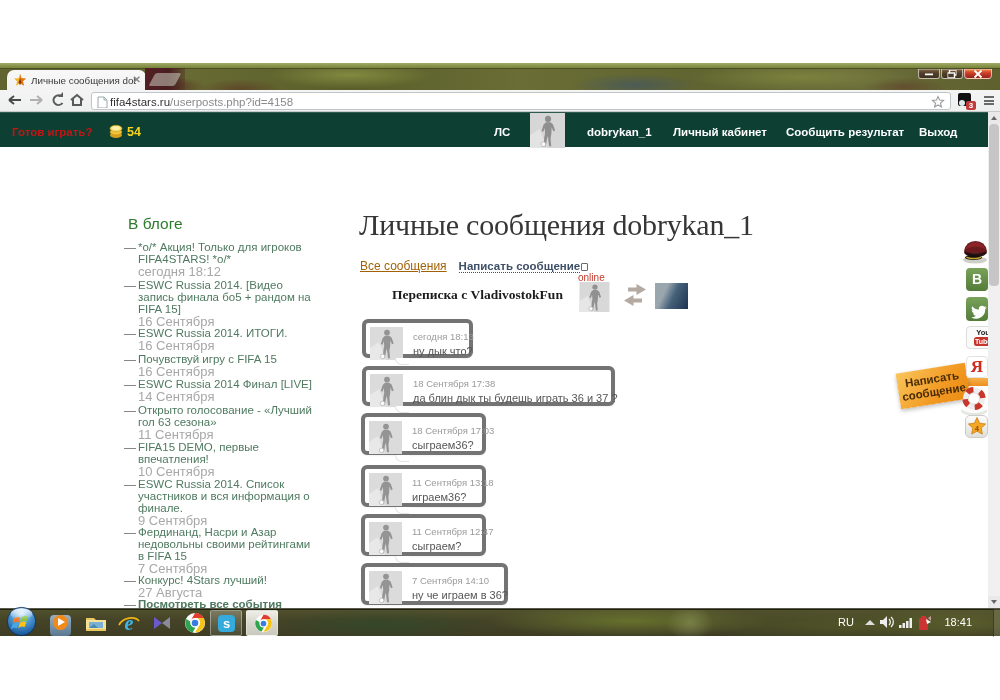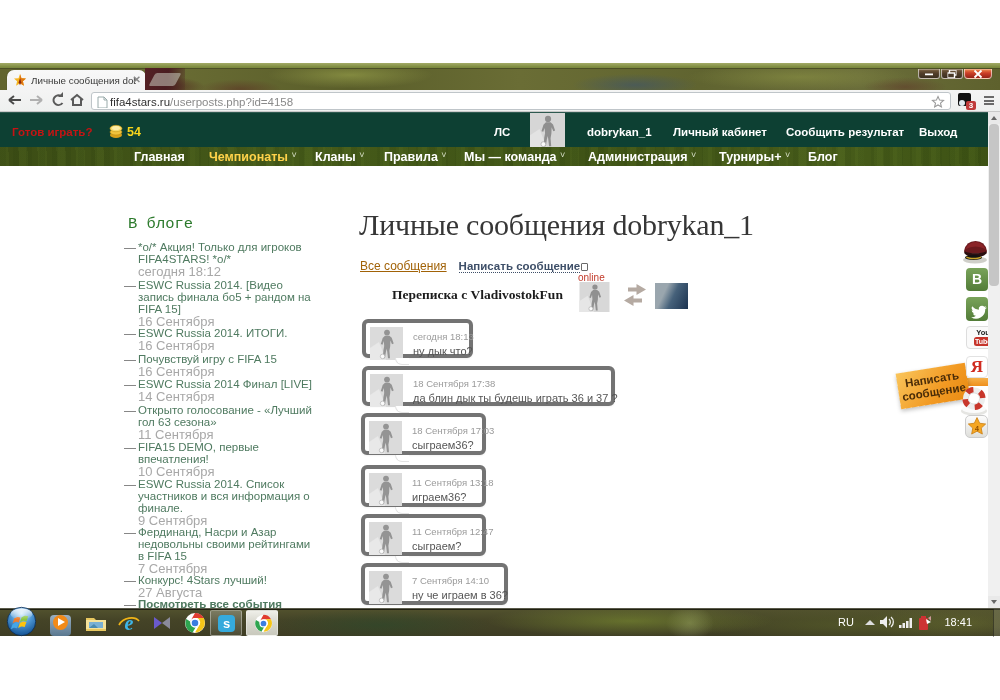--- a/index.html
+++ b/index.html
@@ -74,21 +74,21 @@
 .msg{position:absolute;background:#fff;border:4px solid #737373;border-radius:6px;box-shadow:0 1px 2px rgba(0,0,0,.05)}
 .msg .av{position:absolute;left:4px;top:4px;width:33px;height:33px}
 .msg .d{position:absolute;left:47px;top:8px;font-size:9.5px;color:#9a9a9a;white-space:nowrap}
 .msg .m{position:absolute;left:47px;top:22px;font-size:11px;color:#555;white-space:nowrap}
 .tail{position:absolute;width:14px;height:7px;border-bottom-left-radius:10px;border-left:1px solid #e3e3e3;border-bottom:1px solid #e3e3e3;background:#fff}
 
 .bi{position:absolute;font-size:11.5px;width:230px}
 .bi a{color:#4f7a60;line-height:12px;display:block}
 .bi .dt{color:#a8a8a8;font-size:13px;line-height:12px;margin-top:1px}
 .bi:before{content:"—";position:absolute;left:-14px;top:0;color:#777;font-size:12px}
-#blogtitle{position:absolute;left:128px;top:103px;font-family:Liberation Mono, monospace;color:#2c7a2c;font-size:15.5px}
+#blogtitle{position:absolute;left:128px;top:103px;font-family:Liberation Sans, sans-serif;color:#2c7a2c;font-size:15.5px}
 
 .ric{position:absolute}
 
 #sb{position:absolute;left:988px;top:0;width:12px;height:496px;background:#f0f0f0}
 #sb .up{position:absolute;left:0;top:0;width:12px;height:12px;background:#e9e9e9}
 #sb .dn{position:absolute;left:0;bottom:0;width:12px;height:12px;background:#e9e9e9}
 #sb .th{position:absolute;left:1px;top:12px;width:10px;height:162px;background:#c6c6c6;border-radius:4px}
 .sar{width:0;height:0;border-left:3px solid transparent;border-right:3px solid transparent;position:absolute;left:3px}
 
 #taskbar{left:0;top:608px;width:1000px;height:28px;
@@ -182,30 +182,20 @@
           <path d="M0 21l9-6 7 18H0z" fill="#e3e3e3"></path>
           <circle cx="17" cy="5.6" r="2.9" fill="#8f8f8f"></circle>
           <path d="M15 8.8h4.4l2.3 2 2 5.7-1.7.7-1.6-3.8-.2 5.8-.8 4.5.6 7.6h-2l-.8-6.9-.5-2.7-.8 3.2-1 6.4h-2l.5-8 .8-4.2-.4-5-1.3 3.6-1.7-.6 1.9-6z" fill="#8f8f8f"></path>
           <circle cx="12.6" cy="29.4" r="2.3" fill="#fafafa" stroke="#aaa" stroke-width=".7"></circle>
         </svg></div>
     <span class="nick">dobrykan_1</span>
     <span class="cab">Личный кабинет</span>
     <span class="res">Сообщить результат</span>
     <span class="out">Выход</span>
   </div>
-  <div id="menu">
-    <i style="left:134px">Главная</i>
-    <i style="left:209px;color:#ffd24a">Чемпионаты <span class="c">˅</span></i>
-    <i style="left:315px">Кланы <span class="c">˅</span></i>
-    <i style="left:384px">Правила <span class="c">˅</span></i>
-    <i style="left:464px">Мы — команда <span class="c">˅</span></i>
-    <i style="left:588px">Администрация <span class="c">˅</span></i>
-    <i style="left:719px">Турниры+ <span class="c">˅</span></i>
-    <i style="left:808px">Блог</i>
-  </div>
   <div id="h1">Личные сообщения dobrykan_1</div>
   <div id="links"><span class="all">Все сообщения</span><span class="wr">Написать сообщение</span></div>
   <div id="wicon"></div>
   <div id="conv">Переписка с VladivostokFun</div>
   <div id="online">online</div>
   <div class="avatarbig" style="left:578px;top:170px"><svg width="33" height="30" viewBox="0 0 33 33">
         <rect width="33" height="33" fill="#d8d8d8"></rect>
         <path d="M0 21l9-6 7 18H0z" fill="#e6e6e6"></path>
         <circle cx="17" cy="5.6" r="2.9" fill="#909090"></circle>
         <path d="M15 8.8h4.4l2.3 2 2 5.7-1.7.7-1.6-3.8-.2 5.8-.8 4.5.6 7.6h-2l-.8-6.9-.5-2.7-.8 3.2-1 6.4h-2l.5-8 .8-4.2-.4-5-1.3 3.6-1.7-.6 1.9-6z" fill="#909090"></path>

